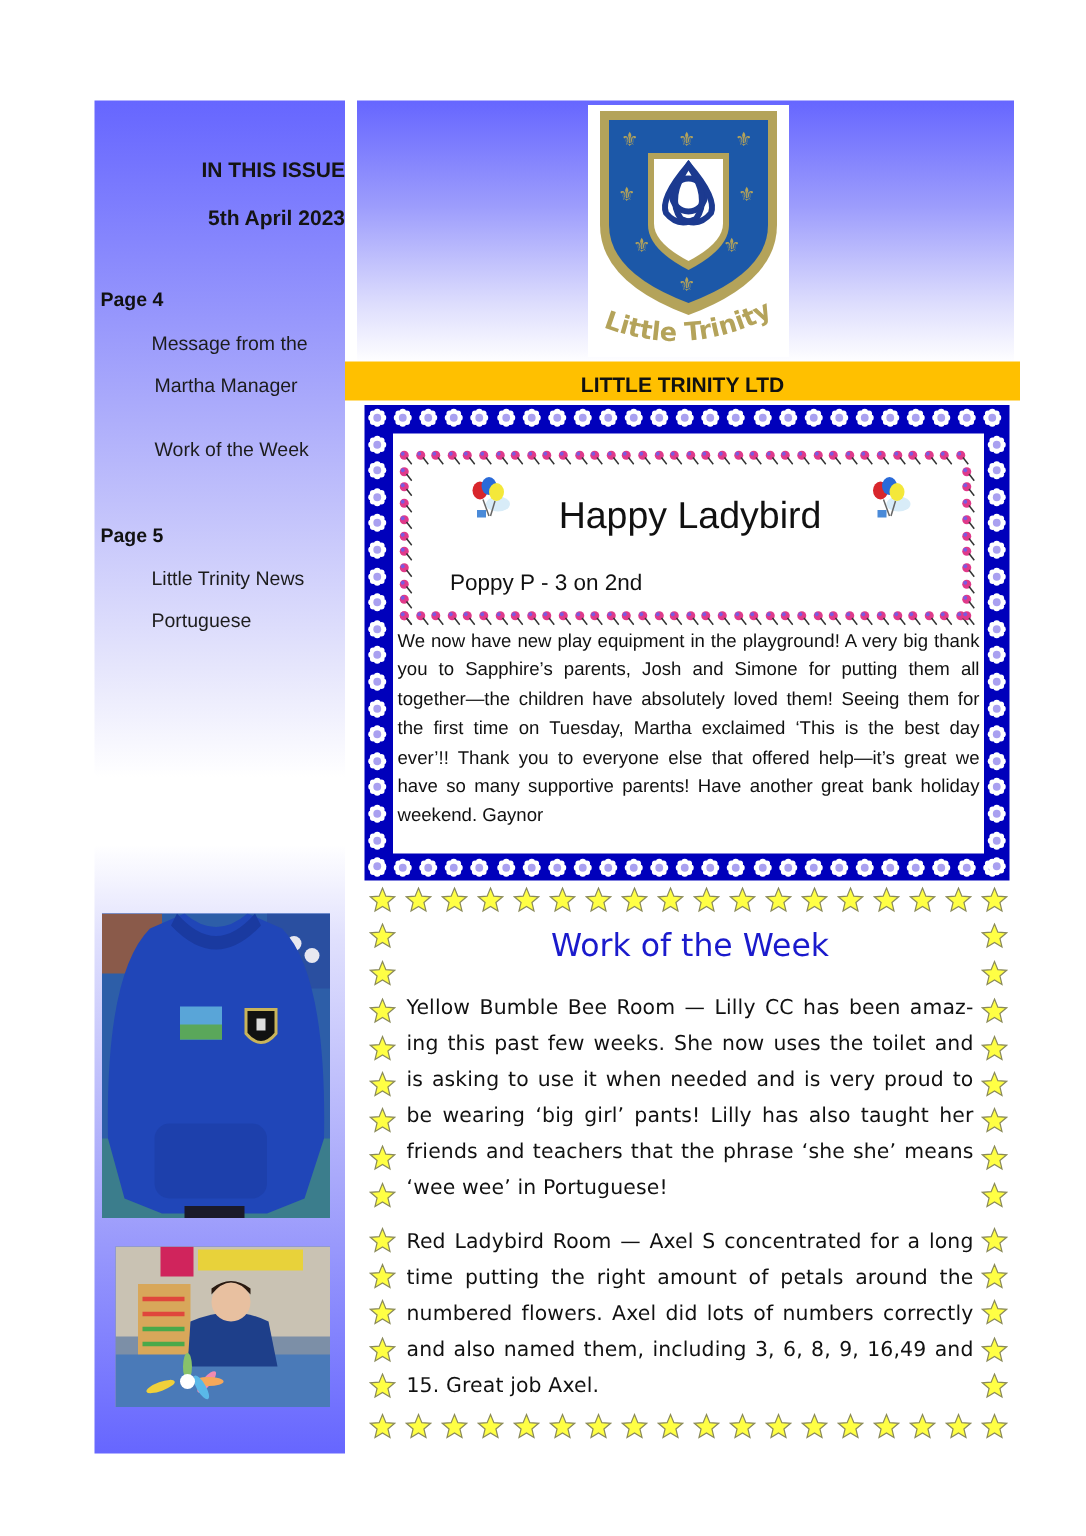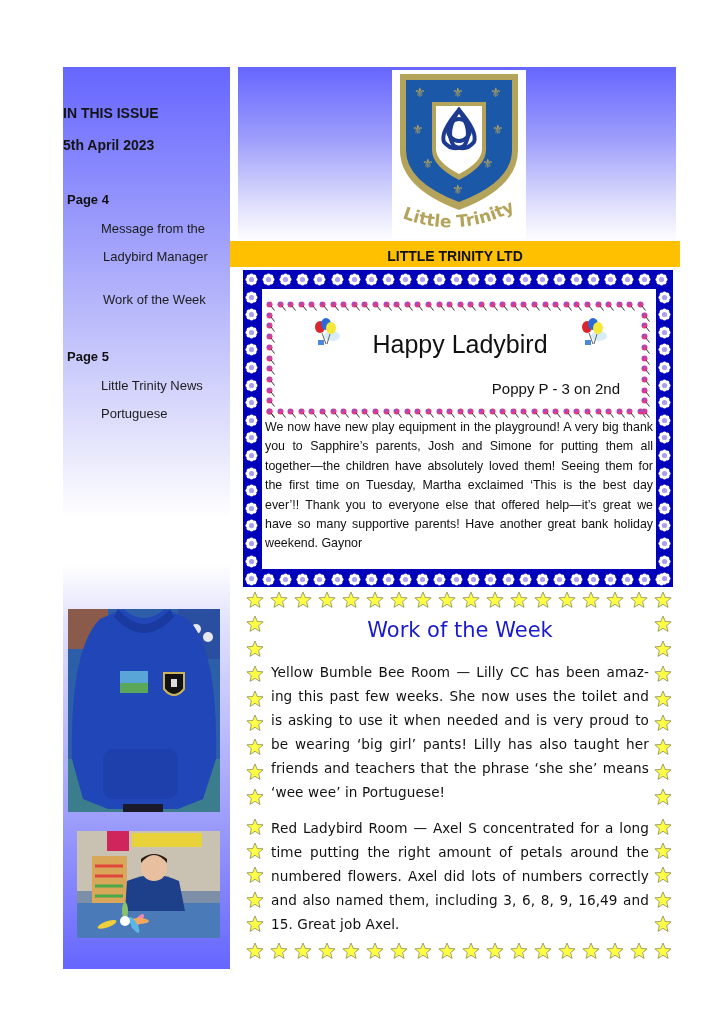--- a/index.html
+++ b/index.html
@@ -2,63 +2,63 @@
 <html><head>
 <meta charset="utf-8">
 <style>
   html, body { margin: 0; padding: 0; }
   body { width: 724px; height: 1024px; background: #ffffff; position: relative; overflow: hidden;
          font-family: "Liberation Sans", "DejaVu Sans", sans-serif; color: #111; }
 
   
   .sidebar { position: absolute; left: 63px; top: 67px; width: 167px; height: 902px;
              background: linear-gradient(to bottom, #6666ff 0%, #a9a9fb 22%, #e6e6fc 42%, #ffffff 50%, #ffffff 55%, #e0e0fd 62%, #a8a8fb 80%, #6666ff 100%); }
-  .sb-title { position: absolute; left: 0; width: 167px; text-align: left; font-weight: bold; font-size: 14px; color: #141414; }
+  .sb-title { position: absolute; left: 0; width: 167px; text-align: right; font-weight: bold; font-size: 14px; color: #141414; }
   .sb-page { position: absolute; left: 4px; font-weight: bold; font-size: 13px; }
   .sb-item { position: absolute; font-size: 13px; color: #1c1c1c; }
 
   .photo1 { position: absolute; left: 68px; top: 609px; width: 152px; height: 203px; background: #1f4fb8; overflow: hidden; }
   .photo2 { position: absolute; left: 77px; top: 831px; width: 143px; height: 107px; overflow: hidden; background: #7c8fa7; }
 
   
   .header { position: absolute; left: 238px; top: 67px; width: 438px; height: 175px;
             background: linear-gradient(to bottom, #6666ff 0%, #9c9cfc 40%, #dedefd 78%, #ffffff 100%); }
   .logo-box { position: absolute; left: 392px; top: 70px; width: 134px; height: 168px; background: #fff; }
   .banner { position: absolute; left: 230px; top: 241px; width: 450px; height: 26px; background: #ffc000;
             text-align: center; font-weight: bold; font-size: 14px; line-height: 30px; color: #111; }
 
   
   .flower-frame { position: absolute; left: 243px; top: 270px; width: 430px; height: 317px; background: #0000bb; }
   .flower-inner { position: absolute; left: 262px; top: 289px; width: 394px; height: 280px; background: #ffffff; }
   .flower { position: absolute; width: 13px; height: 13px; }
   .pin { position: absolute; width: 9px; height: 10px; }
 
   .bday-title { position: absolute; left: 300px; width: 320px; top: 330px; text-align: center; font-size: 25px; color: #111; }
-  .bday-sub { position: absolute; left: 300px; width: 320px; top: 380px; text-align: right; font-size: 15px; color: #111; }
+  .bday-sub { position: absolute; left: 300px; width: 320px; top: 380px; text-align: left; font-size: 15px; color: #111; }
   .balloon { position: absolute; width: 30px; height: 32px; }
 
   .message { position: absolute; left: 265px; top: 418px; width: 388px; font-size: 12.4px; line-height: 19.4px;
              text-align: justify; color: #111; }
 
   
   .star { position: absolute; width: 18px; height: 18px; }
   .wotw-title { position: absolute; left: 270px; width: 380px; top: 618px; text-align: center; font-size: 21px; color: #1a1acc;
                 font-family: "DejaVu Sans", sans-serif; }
   .wotw-para { position: absolute; left: 271px; width: 378px; font-size: 13.6px; line-height: 24px; text-align: justify;
                text-align-last: left; color: #111; font-family: "DejaVu Sans", sans-serif; letter-spacing: 0.1px; }
 </style>
 </head>
 <body>
 
 <div class="sidebar">
   <div class="sb-title" style="top:38px">IN THIS ISSUE</div>
   <div class="sb-title" style="top:70px">5th April 2023</div>
   <div class="sb-page" style="top:125px">Page 4</div>
   <div class="sb-item" style="left:38px; top:154px">Message from the</div>
-  <div class="sb-item" style="left:40px; top:182px">Ladybird  Manager</div>
+  <div class="sb-item" style="left:40px; top:182px">Martha  Manager</div>
   <div class="sb-item" style="left:40px; top:225px">Work of the Week</div>
   <div class="sb-page" style="top:282px">Page 5</div>
   <div class="sb-item" style="left:38px; top:311px">Little Trinity  News</div>
   <div class="sb-item" style="left:38px; top:339px">Portuguese</div>
 </div>
 
 <div class="photo1">
   <svg width="152" height="203" viewBox="0 0 152 203">
     <rect x="0" y="0" width="152" height="203" fill="#2d5ea8"></rect>
     <rect x="0" y="0" width="40" height="40" fill="#8a5a4a"></rect>

